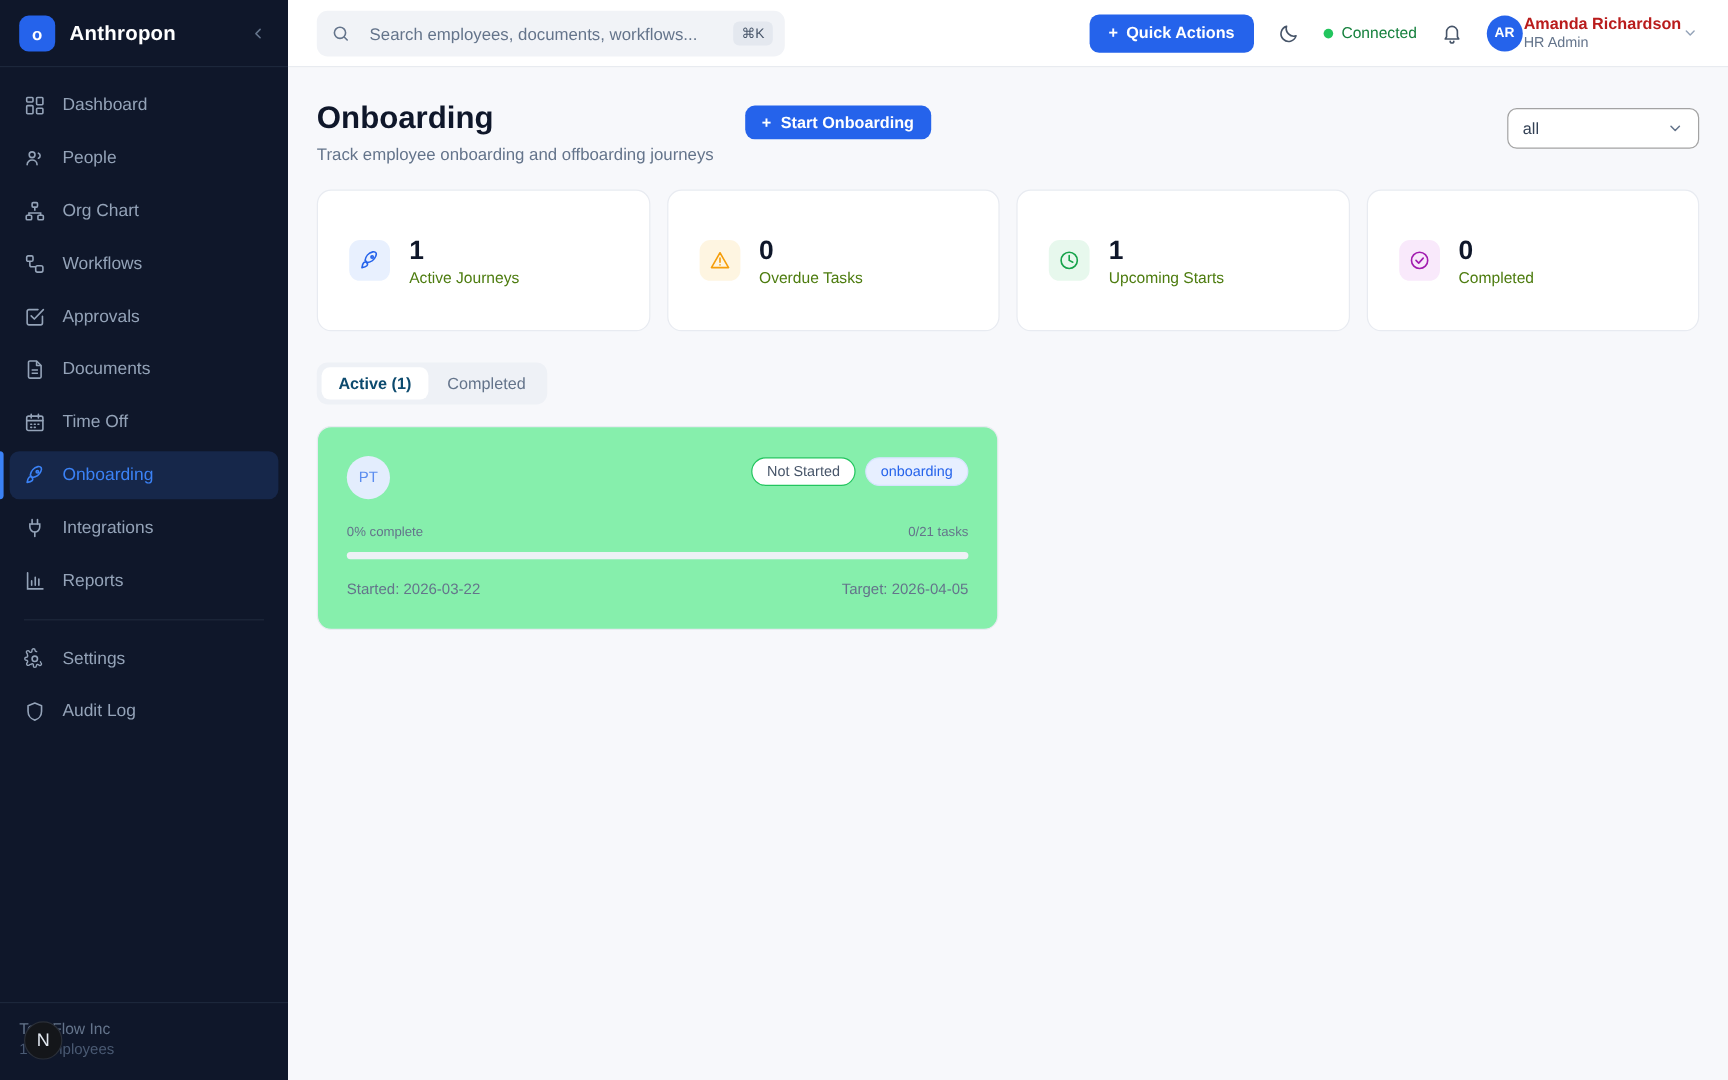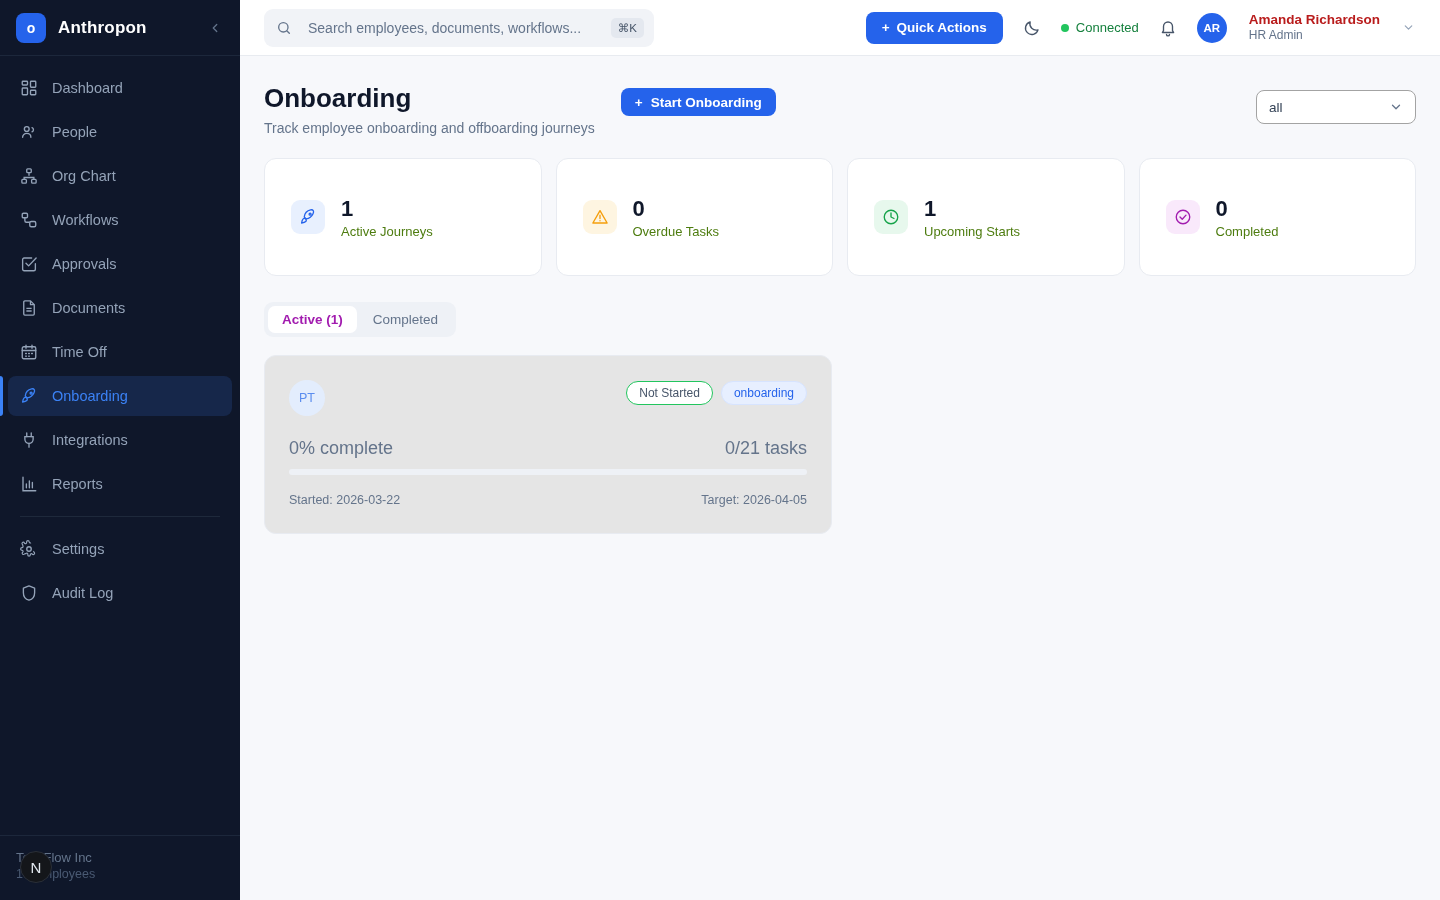--- a/index.html
+++ b/index.html
@@ -109,21 +109,21 @@
     font-size: 13.5px; font-weight: bold; cursor: pointer;
     display: flex; align-items: center; gap: 7px;
     font-family: inherit;
   }
   .icon-btn {
     width: 22px; height: 22px; color: #475569; cursor: pointer;
     display: flex; align-items: center; justify-content: center;
   }
   .conn { display: flex; align-items: center; gap: 7px; font-size: 13px; color: #15803d; }
   .dot-green { width: 8px; height: 8px; border-radius: 50%; background: #22c55e; }
-  .user-chip { display: flex; align-items: center; gap: 22px; cursor: pointer; }
+  .user-chip { display: flex; align-items: center; gap: 1px; cursor: pointer; }
   .avatar-blue {
     width: 30px; height: 30px; border-radius: 50%;
     background: #2563eb; color: #fff; font-size: 11.5px; font-weight: bold;
     display: flex; align-items: center; justify-content: center;
   }
   .user-name { font-size: 13.5px; font-weight: bold; color: #b91c1c; line-height: 16px; }
   .user-role { font-size: 12px; color: #64748b; line-height: 15px; }
   .chev { color: #94a3b8; width: 14px; display: flex; }
 
   .content { padding: 26px 24px 0 24px; overflow: hidden; }
@@ -161,24 +161,24 @@
   .stat-lbl { font-size: 13px; color: #4d7c0f; margin-top: 2px; }
 
   .tabs {
     display: inline-flex; background: #eef1f6; border-radius: 9px;
     padding: 4px; margin-top: 26px; gap: 2px;
   }
   .tab {
     padding: 6px 14px; border-radius: 7px; font-size: 13.5px;
     color: #64748b; cursor: pointer;
   }
-  .tab.active { background: #fff; color: #a21caf; font-weight: bold; }
+  .tab.active { background: #fff; color: #0c4a6e; font-weight: bold; }
 
   .journey-card {
-    width: 568px; background: #e5e5e5; border: 1px solid #e8ebf1;
+    width: 568px; background: #86efac; border: 1px solid #e8ebf1;
     border-radius: 12px; margin-top: 18px; padding: 22px 24px 26px 24px;
   }
   .jc-top { display: flex; align-items: flex-start; gap: 14px; }
   .jc-avatar {
     width: 36px; height: 36px; border-radius: 50%;
     background: #e3edfd; color: #5b8def; font-size: 12.5px;
     display: flex; align-items: center; justify-content: center;
     flex: 0 0 36px; margin-top: 2px;
   }
   .jc-name { font-size: 15px; font-weight: bold; color: #0f172a; line-height: 19px; }
@@ -187,21 +187,21 @@
   .badge-plain {
     border: 1px solid #22c55e; border-radius: 999px;
     font-size: 12px; color: #475569; padding: 4px 12px; background: #fff;
   }
   .badge-blue {
     background: #e7efff; border: 1px solid #d7e4ff; border-radius: 999px;
     font-size: 12px; color: #2563eb; padding: 4px 12px;
   }
   .jc-progress-row {
     display: flex; justify-content: space-between;
-    font-size: 18px; color: #64748b; margin-top: 22px;
+    font-size: 11px; color: #64748b; margin-top: 22px;
   }
   .progress-track {
     height: 6px; background: #eef1f6; border-radius: 3px; margin-top: 10px;
     overflow: hidden;
   }
   .progress-fill { height: 6px; background: #2563eb; border-radius: 3px; width: 0%; }
   .jc-dates {
     display: flex; justify-content: space-between;
     font-size: 12.5px; color: #64748b; margin-top: 18px;
   }

